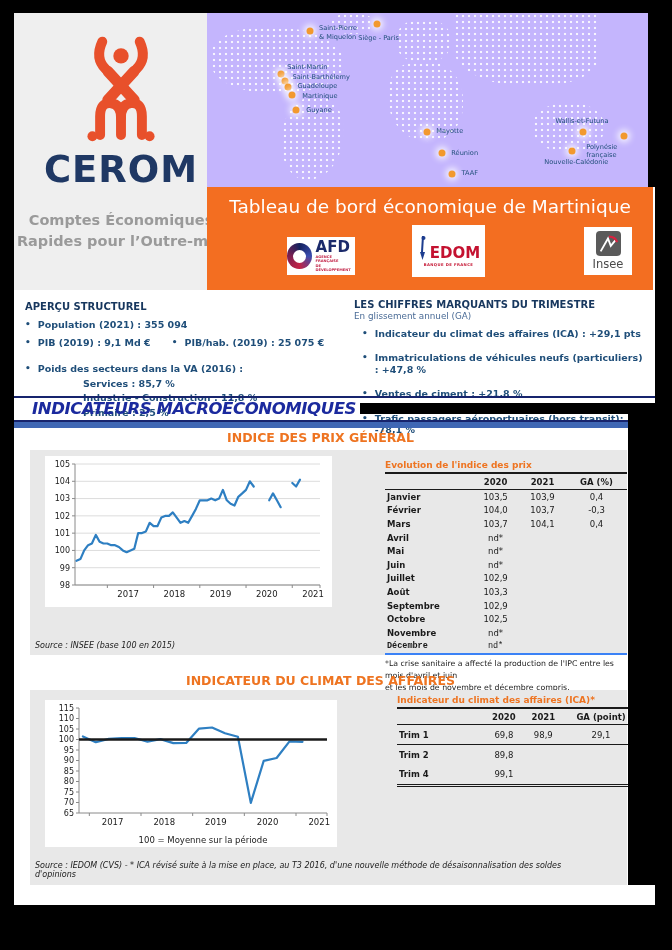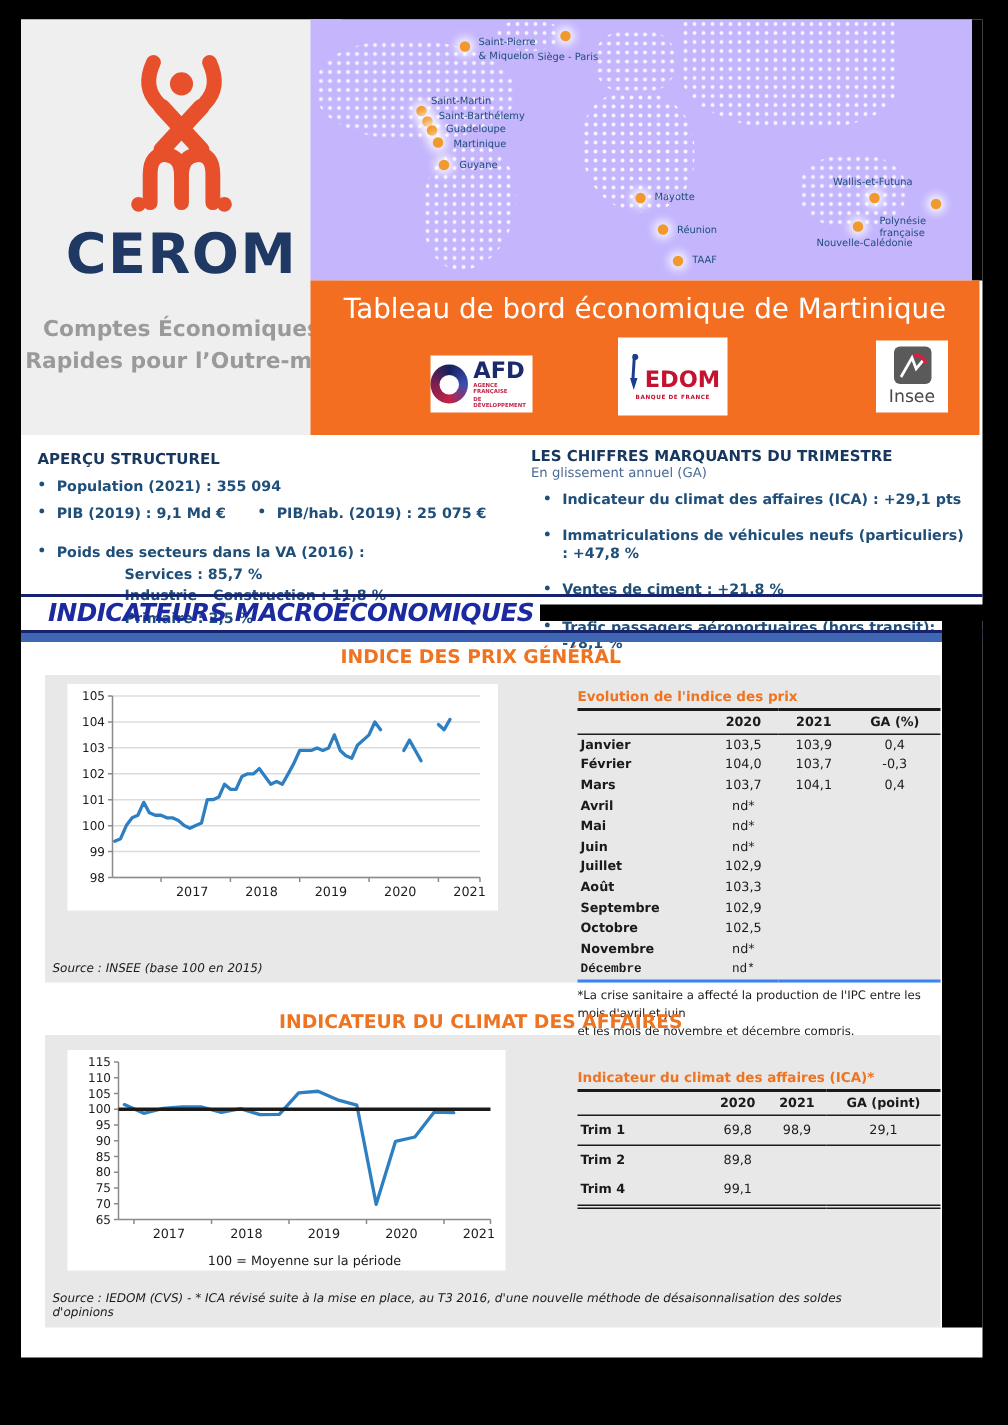--- a/index.html
+++ b/index.html
@@ -402,21 +402,21 @@
             <text x="67.58333333333835" y="125" font-size="8.5" text-anchor="middle" fill="#1a1a1a">2017</text>
             <text x="119.25000000000551" y="125" font-size="8.5" text-anchor="middle" fill="#1a1a1a">2018</text>
             <text x="170.91666666667265" y="125" font-size="8.5" text-anchor="middle" fill="#1a1a1a">2019</text>
             <text x="222.58333333333982" y="125" font-size="8.5" text-anchor="middle" fill="#1a1a1a">2020</text>
             <text x="274.25000000000693" y="125" font-size="8.5" text-anchor="middle" fill="#1a1a1a">2021</text>
             <polyline points="37.9,36.4 50.8,42.2 63.7,38.9 76.6,38.0 89.5,38.0 102.5,41.6 115.4,39.1 128.3,43.1 141.2,42.9 154.1,28.6 167.0,27.5 180.0,33.2 192.9,36.8 205.8,102.9 218.7,60.9 231.6,58.0 244.5,41.4 257.5,41.8" fill="none" stroke="#2e7fc2" stroke-width="2.2" stroke-linejoin="round" stroke-linecap="round"></polyline>
             <line x1="34" x2="282" y1="39.5" y2="39.5" stroke="#1a1a1a" stroke-width="2.4"></line>
             <text x="158" y="143" font-size="8.5" text-anchor="middle" fill="#1a1a1a">100 = Moyenne sur la période</text>
           </svg>
       </div>
-      <div class="t-col" style="top:24px;">
+      <div class="t-col" style="top:5px;margin-left:12px;">
         <div class="t-title">Indicateur du climat des affaires (ICA)*</div>
         <div class="dtable" id="table2">
             <table>
               <tbody>
                 <tr>
                   <th></th>
                   <th>2020</th>
                   <th>2021</th>
                   <th>GA (point)</th>
                 </tr>

